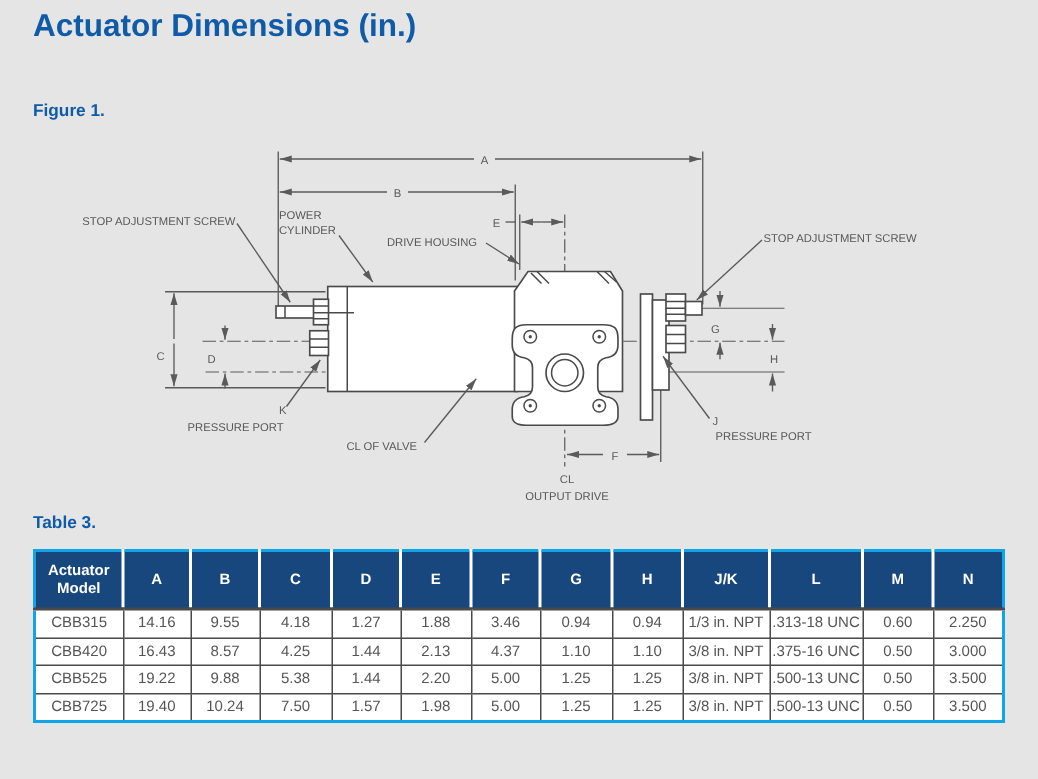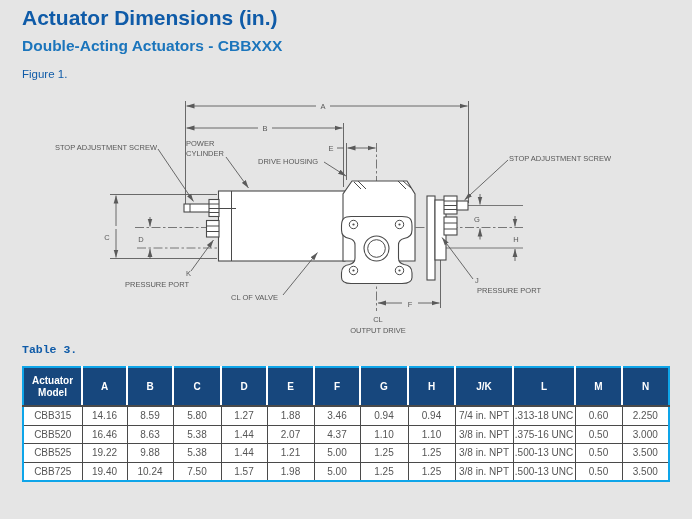--- a/index.html
+++ b/index.html
@@ -1,21 +1,21 @@
 <!DOCTYPE html>
 <html><head>
 <meta charset="utf-8">
 <style>
   html,body{margin:0;padding:0;background:#fff;}
   .page{position:relative;width:692px;height:519px;background:#e5e5e5;overflow:hidden;
         font-family:"Liberation Sans",sans-serif;}
   .title{position:absolute;left:22px;top:6px;font-size:21px;font-weight:bold;color:#0f5ba8;letter-spacing:0;}
   .subtitle{position:absolute;left:22px;top:37px;font-size:15.5px;font-weight:bold;color:#1b75bc;}
-  .figlabel{position:absolute;left:22px;top:68px;font-size:11.5px;font-weight:normal;color:#0f5ba8;text-align:center;}
-  .tablabel{position:absolute;left:22px;top:343px;font-size:11.5px;font-weight:bold;color:#0f5ba8;font-family:Liberation Mono, monospace;}
+  .figlabel{position:absolute;left:22px;top:68px;font-size:11.5px;font-weight:bold;color:#0f5ba8;text-align:center;}
+  .tablabel{position:absolute;left:22px;top:343px;font-size:11.5px;font-weight:bold;color:#0f5ba8;}
   svg.fig{position:absolute;left:0;top:0;}
   svg.fig text{font-family:"Liberation Sans",sans-serif;font-size:7.5px;fill:#585858;}
   .part{fill:#fff;stroke:#4a4a4a;stroke-width:1.1;}
   .pline{fill:none;stroke:#4a4a4a;stroke-width:1;}
   .dim{fill:none;stroke:#5a5a5a;stroke-width:0.9;}
   .cl{fill:none;stroke:#5a5a5a;stroke-width:0.8;stroke-dasharray:9 2.5 2.5 2.5;}
   .thin{fill:none;stroke:#5a5a5a;stroke-width:0.8;}
   table.dims{position:absolute;left:22px;top:366px;width:646px;border-collapse:collapse;
              table-layout:fixed;border:2px solid #0ea5e9;}
   table.dims th{background:#17477d;color:#fff;font-size:10px;font-weight:bold;text-align:center;
@@ -24,21 +24,20 @@
   table.dims th:first-child{border-left:none;}
   table.dims td{border:1.4px solid #4a4a4a;font-size:10px;color:#555;text-align:center;
                 height:17.5px;padding:0;background:#fff;}
 </style>
 </head>
 <body>
 
 <div class="page">
 
   <div class="title">Actuator Dimensions (in.)</div>
-  <div class="subtitle">Double-Acting Actuators - CBBXXX</div>
   <div class="figlabel">Figure 1.</div>
 
   <svg class="fig" width="692" height="348" viewBox="0 0 692 348">
     <defs>
       <marker id="arr" viewBox="0 0 8 6" refX="8" refY="3" markerWidth="8" markerHeight="6" markerUnits="userSpaceOnUse" orient="auto">
         <path d="M0,0.6 L8,3 L0,5.4 Z" fill="#5a5a5a"></path>
       </marker>
     </defs>
 
     <path class="cl" d="M135,227.5 H523"></path>
@@ -208,54 +207,54 @@
         <th>J/K</th>
         <th>L</th>
         <th>M</th>
         <th>N</th>
       </tr>
     </thead>
     <tbody>
       <tr>
         <td>CBB315</td>
         <td>14.16</td>
-        <td>8.59</td>
-        <td>5.80</td>
+        <td>9.55</td>
+        <td>4.18</td>
         <td>1.27</td>
         <td>1.88</td>
         <td>3.46</td>
         <td>0.94</td>
         <td>0.94</td>
-        <td>7/4 in. NPT</td>
+        <td>1/3 in. NPT</td>
         <td>.313-18 UNC</td>
         <td>0.60</td>
         <td>2.250</td>
       </tr>
       <tr>
-        <td>CBB520</td>
-        <td>16.46</td>
-        <td>8.63</td>
-        <td>5.38</td>
+        <td>CBB420</td>
+        <td>16.43</td>
+        <td>8.57</td>
+        <td>4.25</td>
         <td>1.44</td>
-        <td>2.07</td>
+        <td>2.13</td>
         <td>4.37</td>
         <td>1.10</td>
         <td>1.10</td>
         <td>3/8 in. NPT</td>
         <td>.375-16 UNC</td>
         <td>0.50</td>
         <td>3.000</td>
       </tr>
       <tr>
         <td>CBB525</td>
         <td>19.22</td>
         <td>9.88</td>
         <td>5.38</td>
         <td>1.44</td>
-        <td>1.21</td>
+        <td>2.20</td>
         <td>5.00</td>
         <td>1.25</td>
         <td>1.25</td>
         <td>3/8 in. NPT</td>
         <td>.500-13 UNC</td>
         <td>0.50</td>
         <td>3.500</td>
       </tr>
       <tr>
         <td>CBB725</td>

